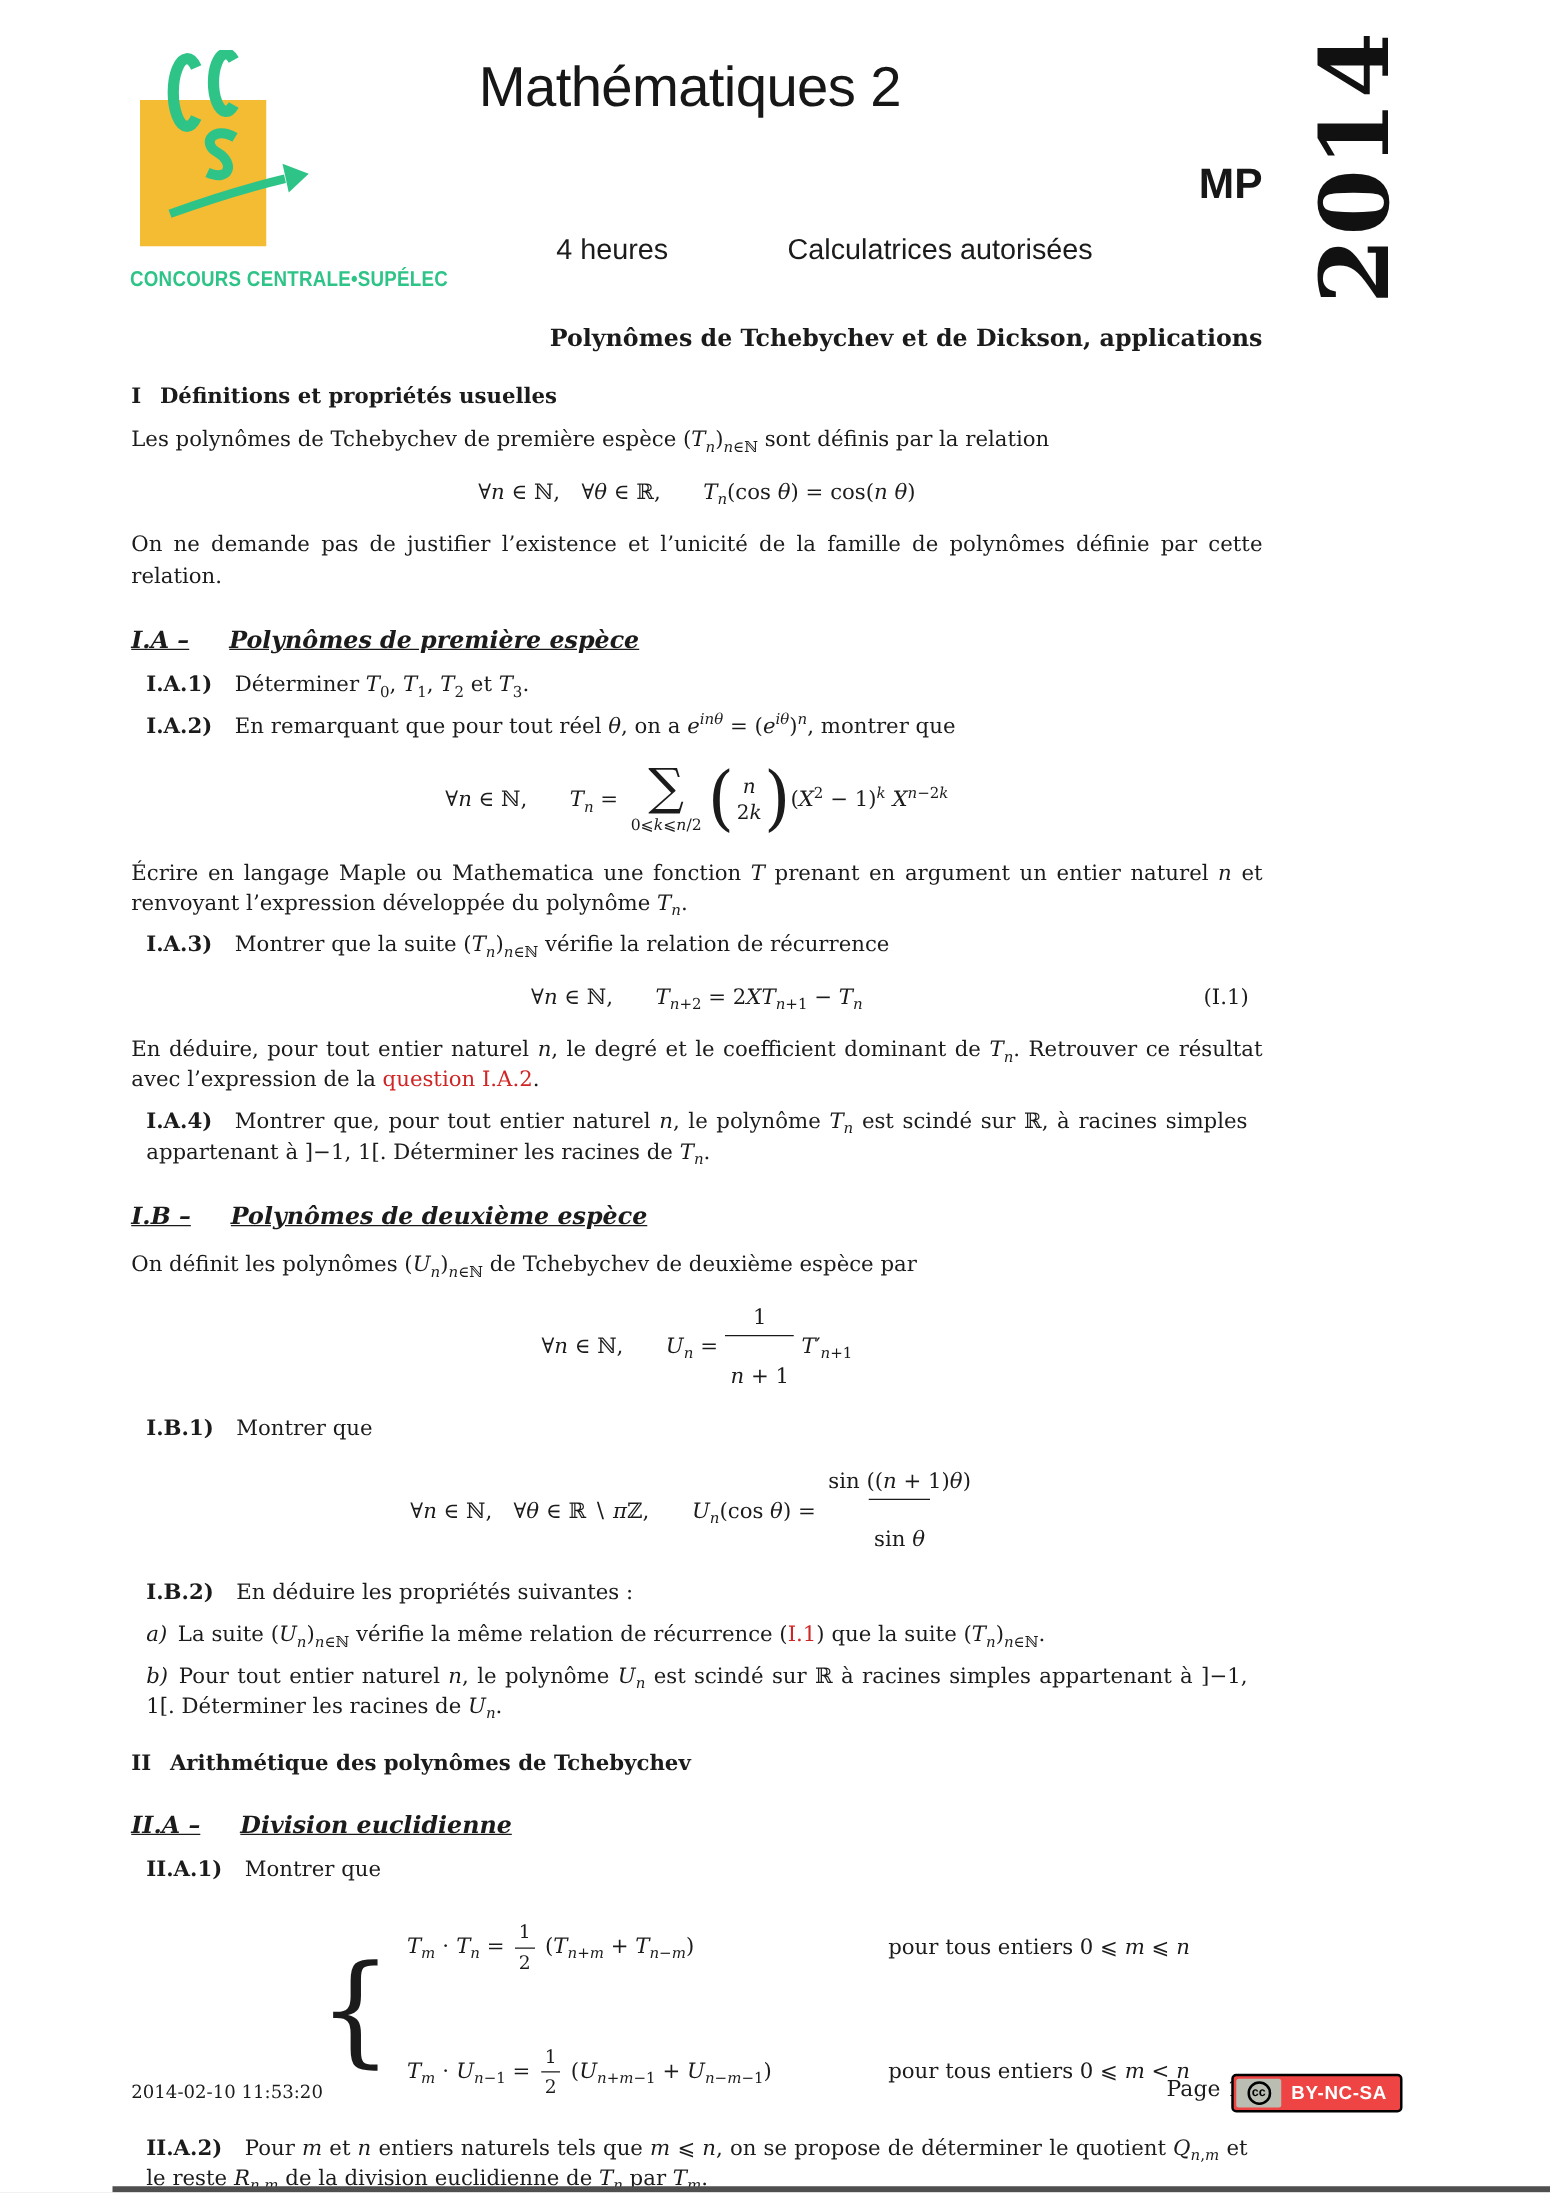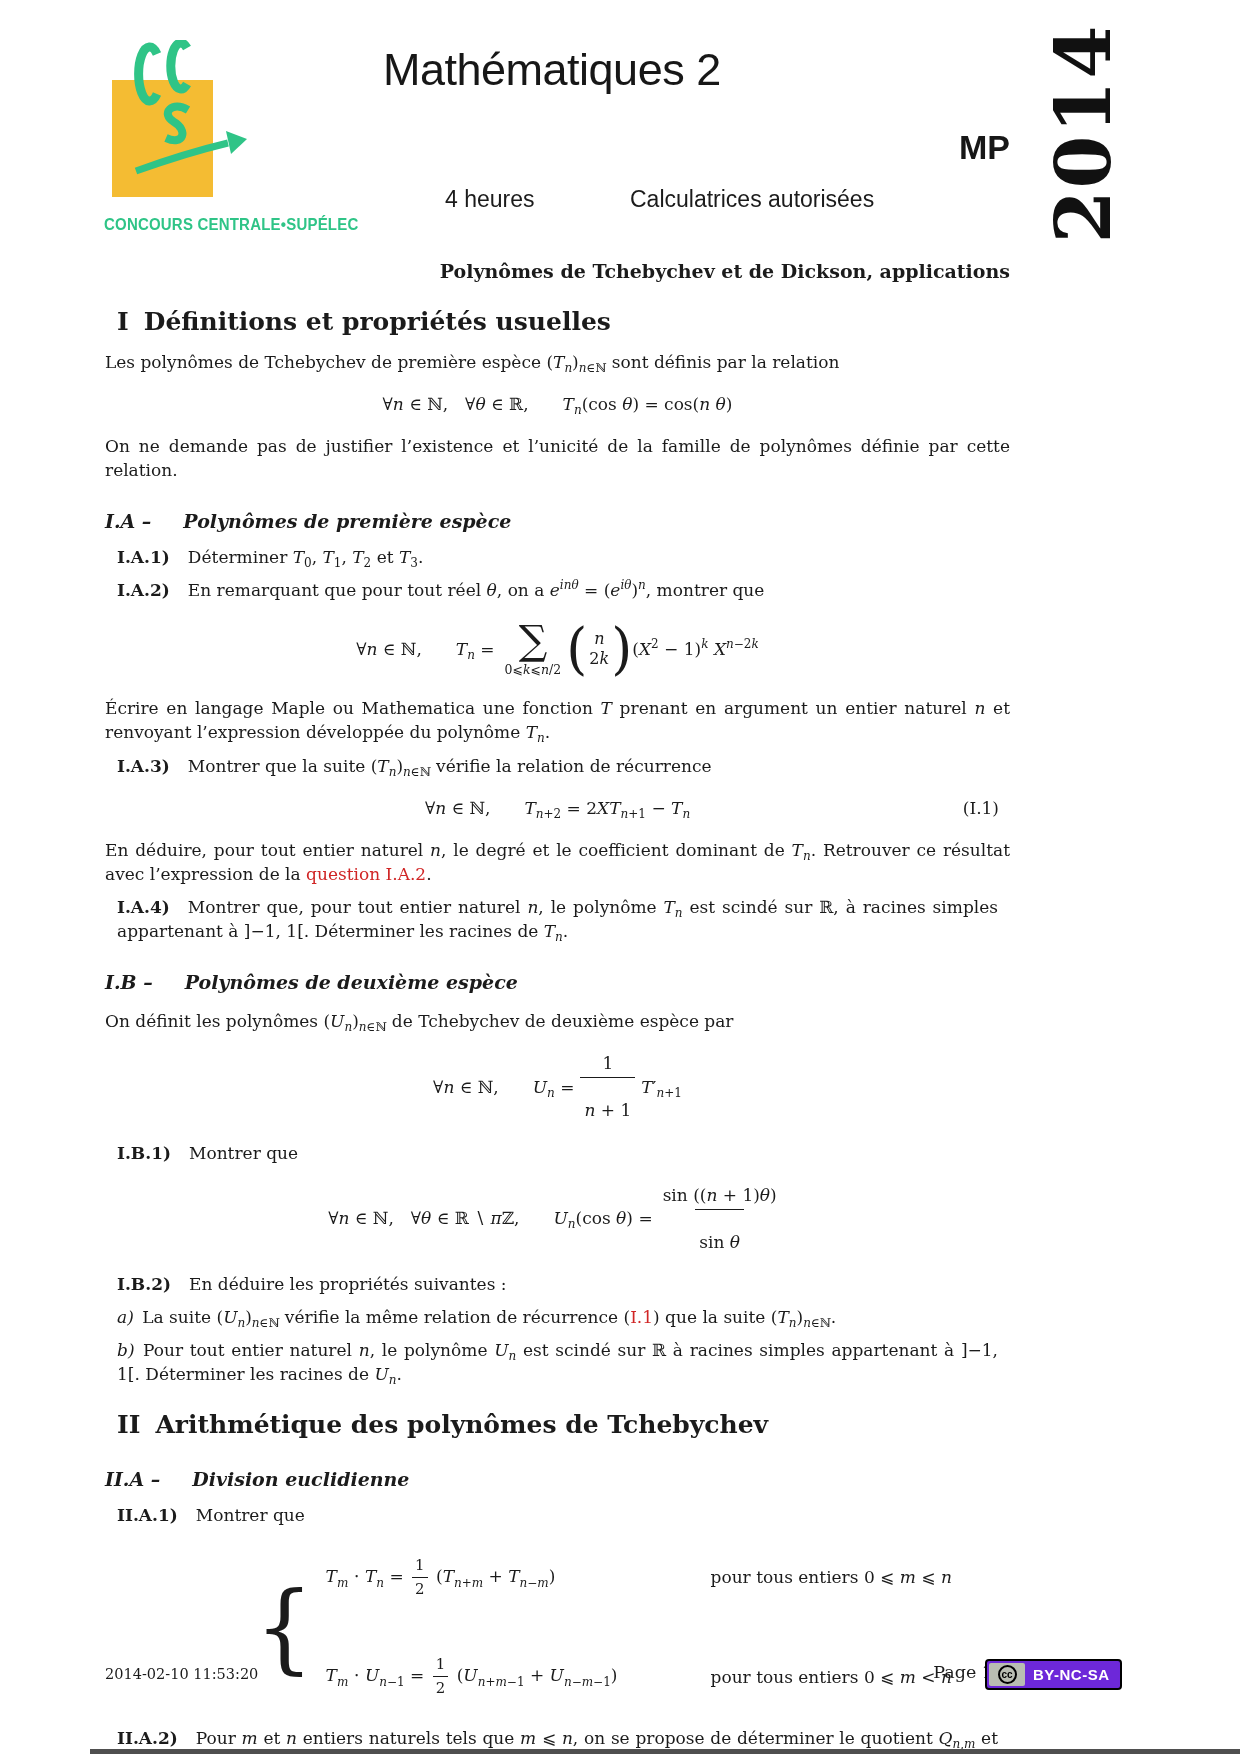--- a/index.html
+++ b/index.html
@@ -40,23 +40,23 @@
     position:absolute;left:1028px;top:26px;width:112px;height:215px;
     display:flex;align-items:center;justify-content:center;
   }
   .year span{
     transform:rotate(-90deg);font-family:"DejaVu Serif",serif;
     font-weight:bold;font-size:76px;letter-spacing:2px;color:#111;white-space:nowrap;
   }
   
   .content{padding:0 230px 0 105px;font-size:17px;line-height:1.42;text-align:justify;}
   .subject-title{margin:10px 0 0;text-align:right;font-weight:bold;font-size:19px;line-height:1.2;}
-  h1{font-size:25px;margin:24px 12px 0;text-align:left;line-height:1.2;}
+  h1{font-size:17px;margin:24px 0 0;text-align:left;line-height:1.2;}
   h1 .plabel{margin-right:15px;}
-  h2{font-size:19px;font-style:italic;margin:26px 0 10px;text-align:left;}
+  h2{font-size:19px;font-style:italic;margin:26px 0 10px;text-align:left;text-decoration:underline;}
   h2 .seclabel{margin-right:32px;}
   p{margin:13px 0 0;}
   p.q{margin:9px 12px 0;}
   .qlabel{margin-right:18px;font-style:normal;}
   i{font-style:italic;}
   sub,sup{font-size:12px;line-height:0;}
   .ref{color:var(--link_red);cursor:pointer;}
   
   .display{margin:18px 11px;display:flex;justify-content:center;align-items:center;text-align:left;}
   .display.rel{position:relative;}
@@ -77,21 +77,21 @@
   .system{display:flex;align-items:center;margin:20px 0 20px 150px;}
   .brace{font-size:92px;line-height:.75;font-weight:200;margin-right:12px;transform:scaleY(1.05);}
   .sysrows{display:flex;flex-direction:column;gap:40px;}
   .sysrow{display:flex;align-items:center;margin:7px 0;}
   .syseq{width:385px;}
   
   .footer-ts{position:absolute;left:105px;top:1666px;font-size:14.5px;}
   .footer-page{position:absolute;left:105px;top:1662px;width:905px;text-align:right;font-size:17.5px;}
   .cc-badge{
     position:absolute;left:985px;top:1659px;height:31px;box-sizing:border-box;
-    display:inline-flex;align-items:stretch;background:#6d28d9;border:2px solid #000;border-radius:4px;padding:2px;
+    display:inline-flex;align-items:stretch;background:#ef4444;border:2px solid #000;border-radius:4px;padding:2px;
   }
   .cc-left{background:#b9bdb2;width:36px;display:flex;align-items:center;justify-content:center;border-radius:2px;}
   .cc-circle{
     width:19px;height:19px;border:2px solid #000;border-radius:50%;box-sizing:border-box;
     display:flex;align-items:center;justify-content:center;
     font-family:"Liberation Sans",sans-serif;font-weight:bold;font-size:10px;color:#000;line-height:1;
   }
   .cc-right{
     color:#fff;display:flex;align-items:center;padding:0 8px;
     font-family:"Liberation Sans",sans-serif;font-weight:bold;font-size:15px;letter-spacing:.5px;

